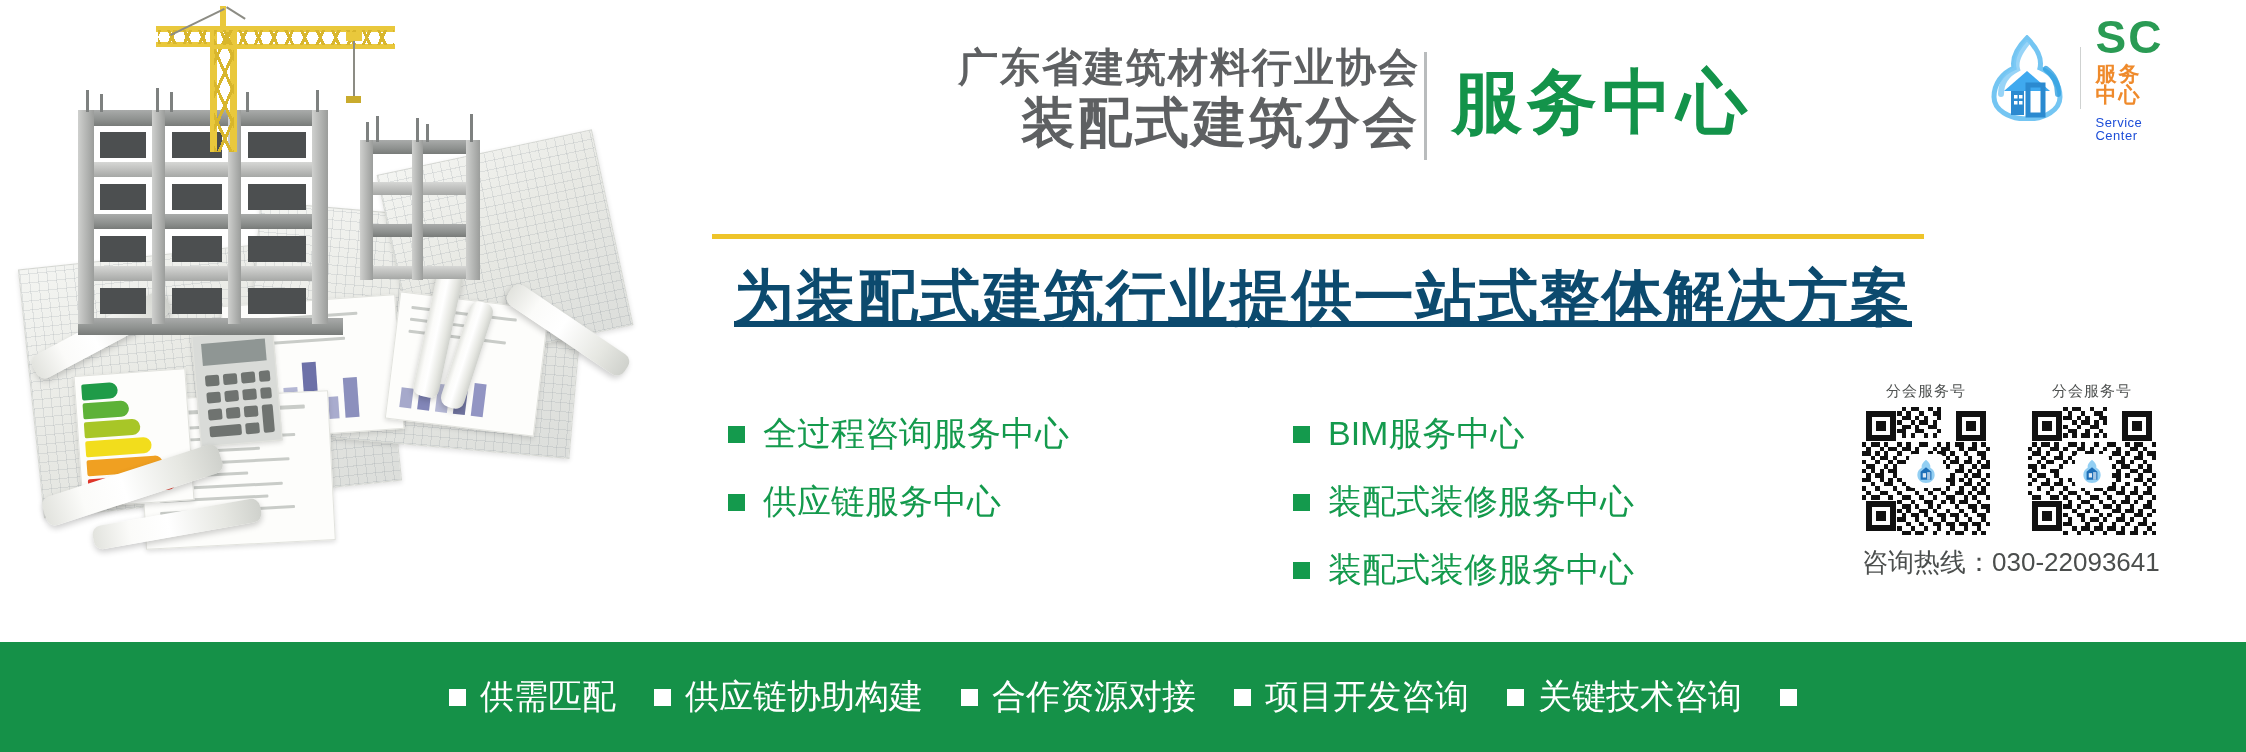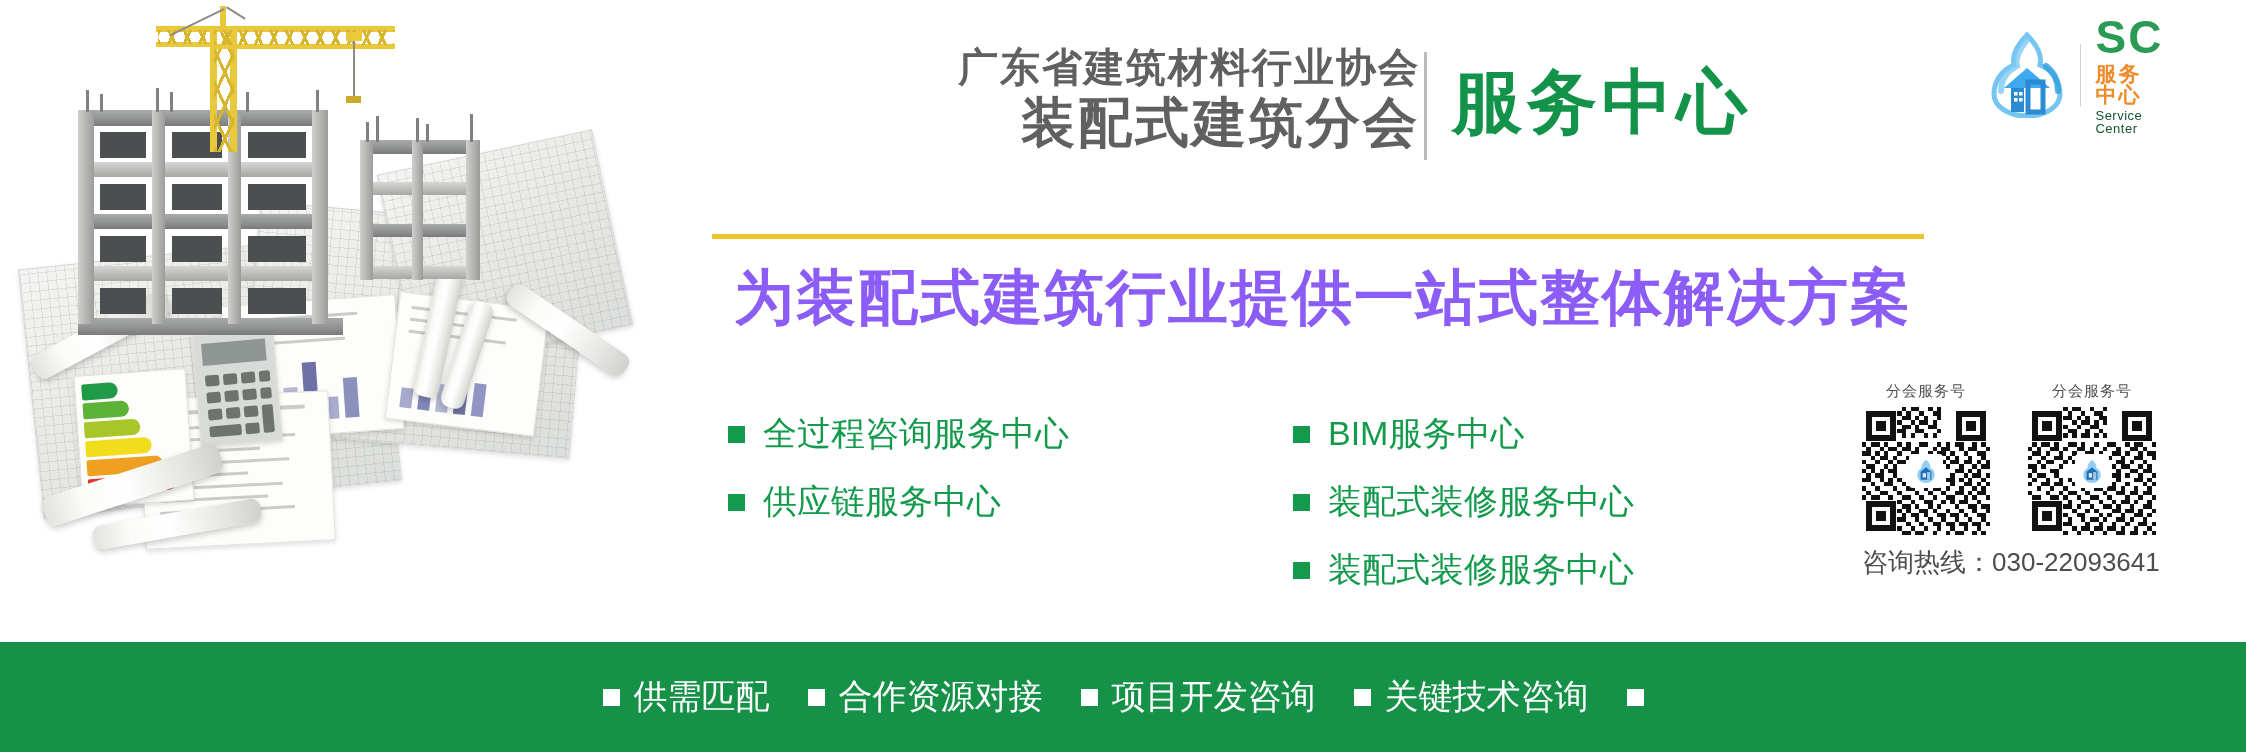--- a/index.html
+++ b/index.html
@@ -98,22 +98,22 @@
   
   #yrule {
     position:absolute; left: 712px; top: 234px;
     width: 1212px; height: 5px; background: #eec42a;
   }
 
   
   #headline {
     position:absolute; left: 712px; top: 258px;
     width: 1222px; text-align: center;
-    font-size: 60px; font-weight: 700; color: #8b5cf6;
-    letter-spacing: 2px; white-space: nowrap;
+    font-size: 60px; font-weight: 700; color: #0c4a6e;
+    letter-spacing: 2px; white-space: nowrap; text-decoration: underline;
   }
 
   
   #svc-wrap { position:absolute; left: 728px; top: 400px; width: 1060px; }
   .svc-col { position:absolute; top:0; }
   #svc-col-left { left: 0; }
   #svc-col-right { left: 565px; }
   .svc-item {
     display:flex; align-items:center; gap: 18px;
     height: 68px;
@@ -160,21 +160,21 @@
     white-space: nowrap;
   }
 
   
   #logo { position:absolute; left: 1988px; top: 14px; display:flex; align-items:center; gap: 14px; }
   #logo-mark { position:relative; width: 78px; height: 86px; }
   #logo-sep { width:2px; height: 62px; background:#cfd2d1; }
   #logo-text { line-height:1; }
   #logo-sc { font-size: 46px; font-weight: 700; color: #2a9b54; letter-spacing: 2px; }
   #logo-cn { font-size: 21px; font-weight: 700; color: #ef8a2b; letter-spacing: 2px; margin-top: 3px; }
-  #logo-en { font-size: 13px; color: #14532d; letter-spacing: .5px; margin-top: 4px; }
+  #logo-en { font-size: 13px; color: #1d4ed8; letter-spacing: .5px; margin-top: 11px; }
 
   
   #bottom-bar {
     position:absolute; left: 0; bottom: 0;
     width: 2246px; height: 110px;
     background: #159148;
     display:flex; align-items:center; justify-content:center;
     gap: 38px;
     padding: 0 108px;
   }
@@ -859,20 +859,24 @@
     </div>
   </div>
 
   <div id="bottom-bar">
     <div class="bb-item">
       <span class="bb-mark"></span>
       <span>供需匹配</span>
     </div>
     <div class="bb-item">
       <span class="bb-mark"></span>
+      <span>供应链协助构建</span>
+    </div>
+    <div class="bb-item">
+      <span class="bb-mark"></span>
       <span>合作资源对接</span>
     </div>
     <div class="bb-item">
       <span class="bb-mark"></span>
       <span>项目开发咨询</span>
     </div>
     <div class="bb-item">
       <span class="bb-mark"></span>
       <span>关键技术咨询</span>
     </div>

